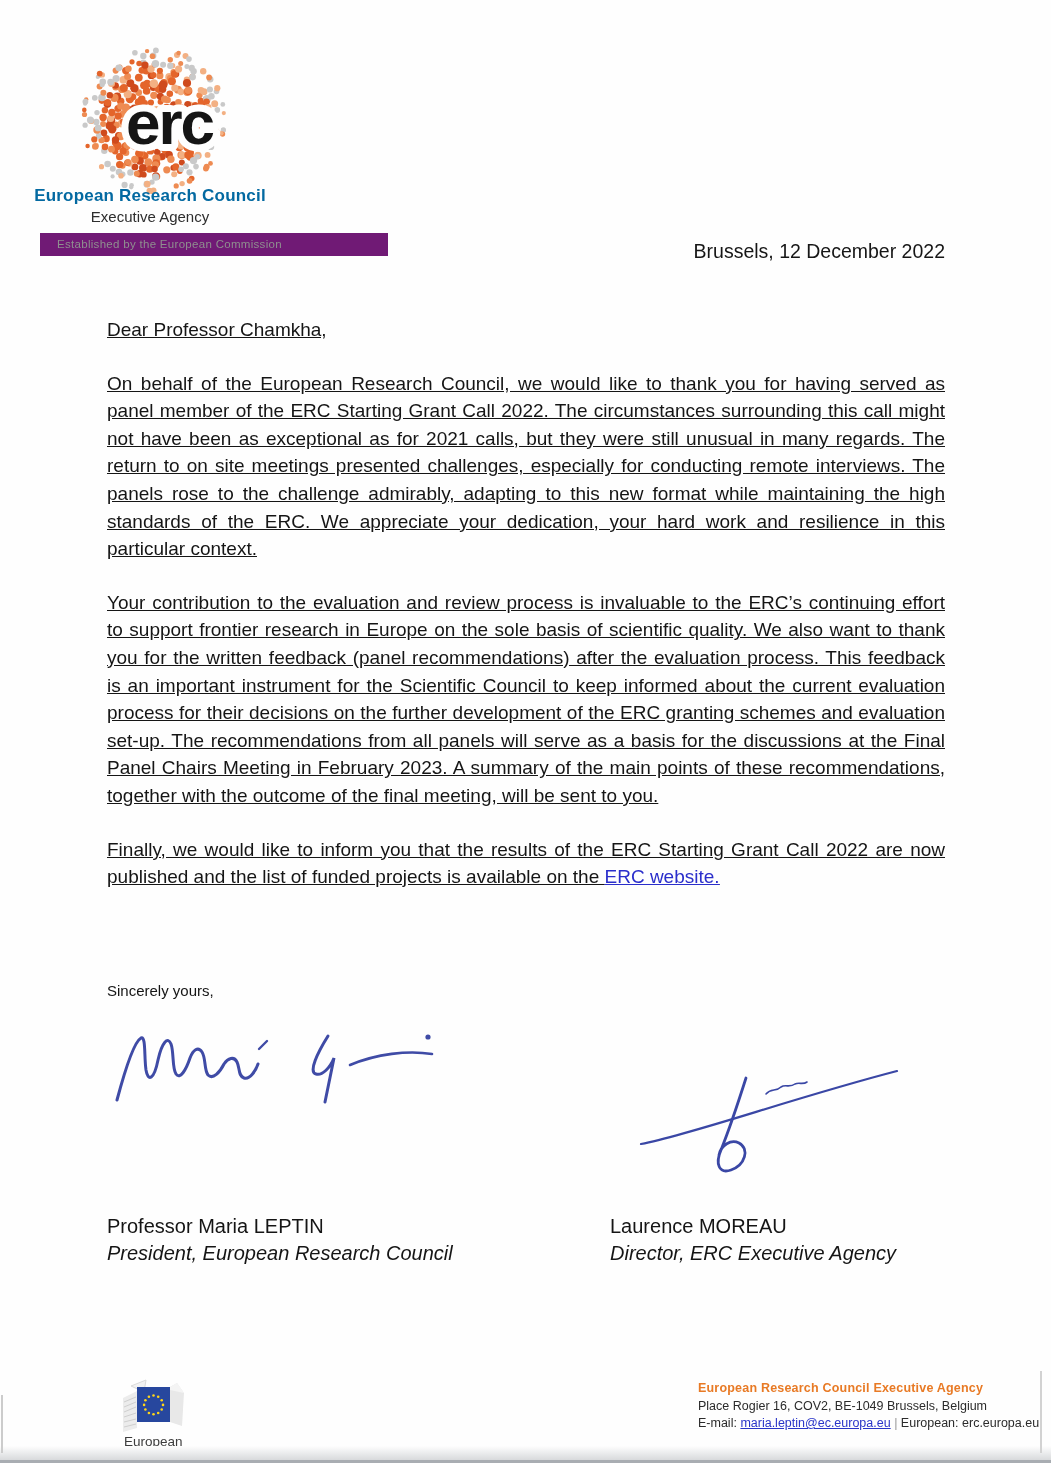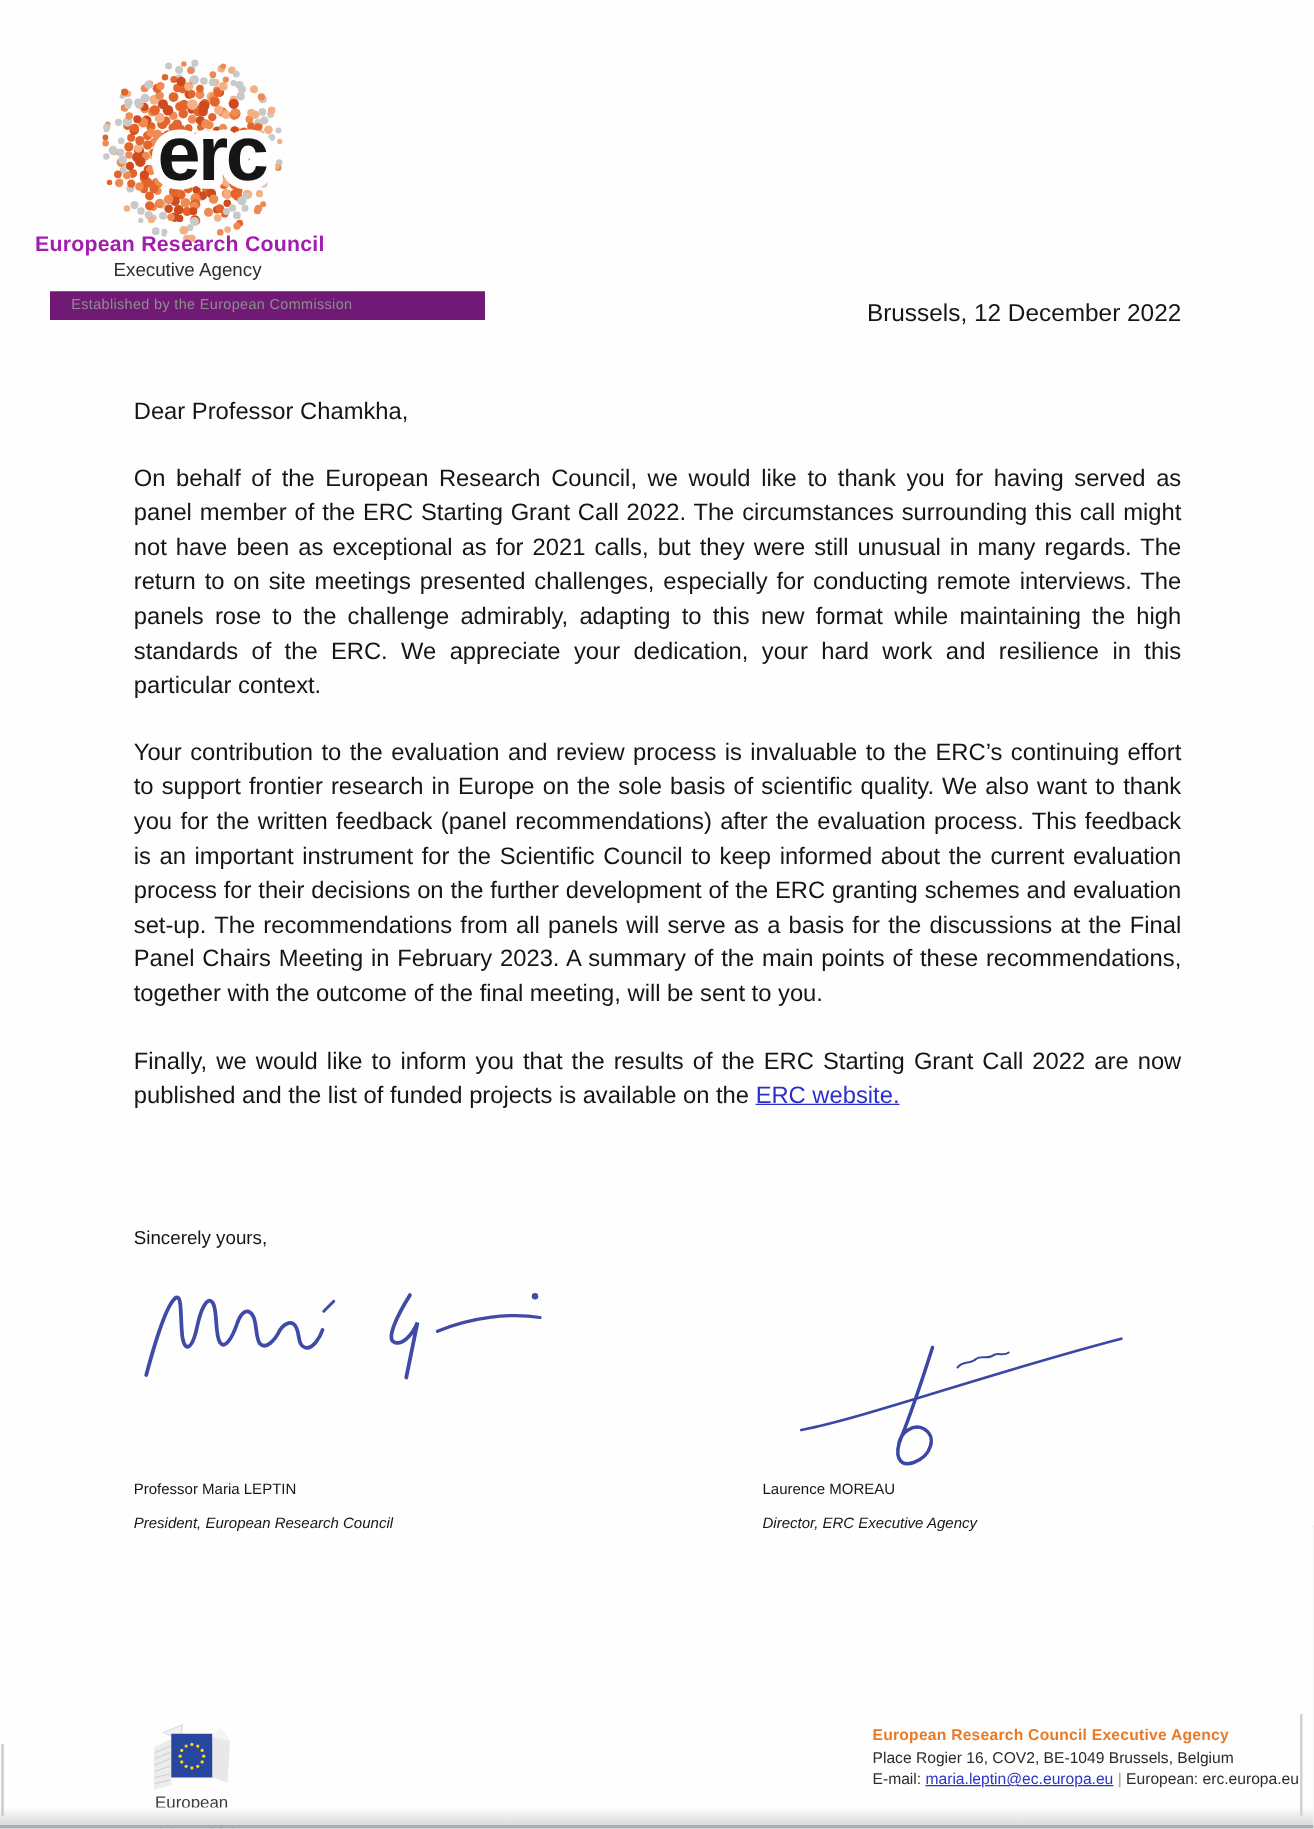--- a/index.html
+++ b/index.html
@@ -2,41 +2,41 @@
 <html><head>
 <meta charset="utf-8">
 <style>
   html,body{margin:0;padding:0;background:#e8e8e8;}
   body{display:flex;justify-content:center;}
   .page{position:relative;width:1051px;height:1463px;background:#fefefe;
         font-family:"Liberation Sans",sans-serif;color:#161616;overflow:hidden;}
 
   
   .erc-logo{position:absolute;left:78px;top:44px;width:170px;height:152px;}
-  .org-name{position:absolute;left:28px;top:186px;width:244px;
-            font-size:17px;font-weight:bold;color:#a21caf;letter-spacing:.2px;}
+  .org-name{position:absolute;left:28px;top:186px;width:244px;text-align:center;
+            font-size:17px;font-weight:bold;color:#0369a1;letter-spacing:.2px;}
   .org-sub{position:absolute;left:28px;top:208px;width:244px;text-align:center;
            font-size:15px;color:#2e2e2e;}
   .established{position:absolute;left:40px;top:233px;width:348px;height:23px;
                background:#701a75;font-size:11.5px;color:#8f8f8f;line-height:23px;
                padding-left:17px;box-sizing:border-box;letter-spacing:.3px;}
   .date{position:absolute;right:106px;top:240px;font-size:19.5px;color:#161616;}
 
   
   .letter-body{position:absolute;left:107px;top:316px;width:838px;
                font-size:19px;line-height:27.6px;text-align:justify;color:#151515;}
-  .letter-body p{margin:0 0 26px 0;}
+  .letter-body p{margin:0 0 26px 0;text-decoration:underline;}
   .salutation{text-align:left;margin-bottom:28px;}
   a.body-link{color:#2a2ecb;text-decoration:underline;cursor:pointer;}
   .closing{position:absolute;left:107px;top:982px;font-size:15px;color:#151515;}
 
   
   .sig1{position:absolute;left:110px;top:1020px;}
   .sig2{position:absolute;left:633px;top:1054px;}
-  .sig-block{position:absolute;top:1178px;font-size:12px;line-height:27px;color:#151515;}
+  .sig-block{position:absolute;top:1213px;font-size:20px;line-height:27px;color:#151515;}
   .sig-left{left:107px;}
   .sig-right{left:610px;}
   .sig-title{font-style:italic;}
 
   
   .footer-left{position:absolute;left:112px;top:1376px;display:flex;align-items:center;flex-direction:column;}
   .eu-text{margin-left:12px;font-size:13.5px;line-height:16px;color:#3c3c3c;}
   .eu-bar{width:4px;height:40px;background:#3353a4;margin-left:10px;}
   .footer-right{position:absolute;left:698px;top:1380px;font-size:12.5px;
                 line-height:17.5px;color:#2b2b2b;}

